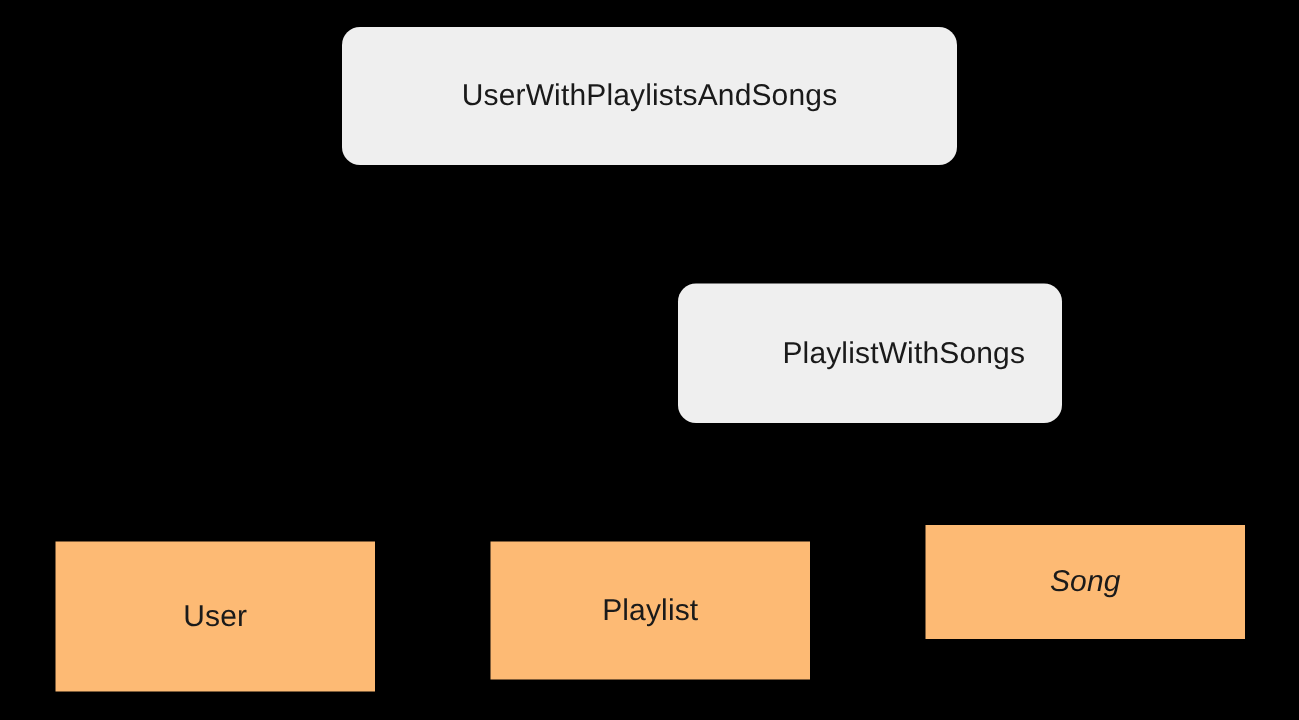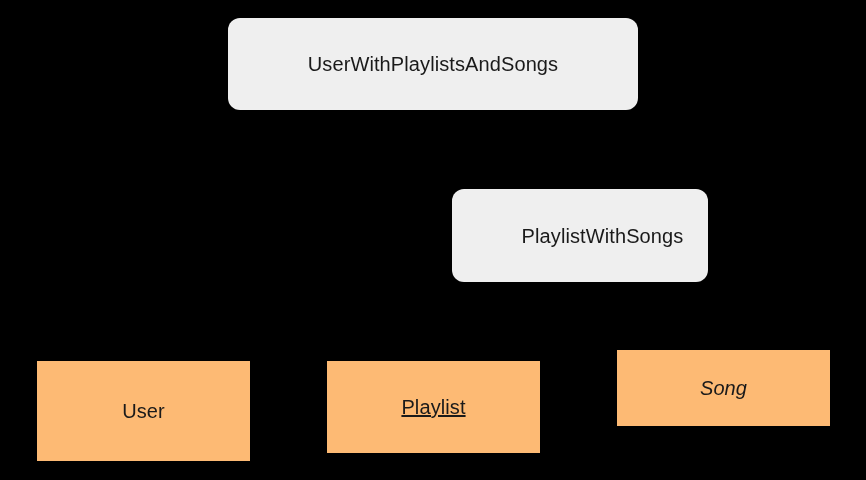--- a/index.html
+++ b/index.html
@@ -52,21 +52,21 @@
   #node-user-with-playlists-and-songs {
     left: 228px;  top: 18px;   width: 410px; height: 92px;
   }
   #node-playlist-with-songs {
     left: 452px;  top: 189px;  width: 256px; height: 93px; padding-left: 45px;
   }
   #node-user {
     left: 37px;   top: 361px;  width: 213px; height: 100px;
   }
   #node-playlist {
-    left: 327px;  top: 361px;  width: 213px; height: 92px; text-decoration: underline;
+    left: 327px;  top: 361px;  width: 213px; height: 92px;
   }
   #node-song {
     left: 617px;  top: 350px;  width: 213px; height: 76px; font-style: italic;
   }
 </style>
 </head>
 <body>
 
 <div class="canvas">
 

